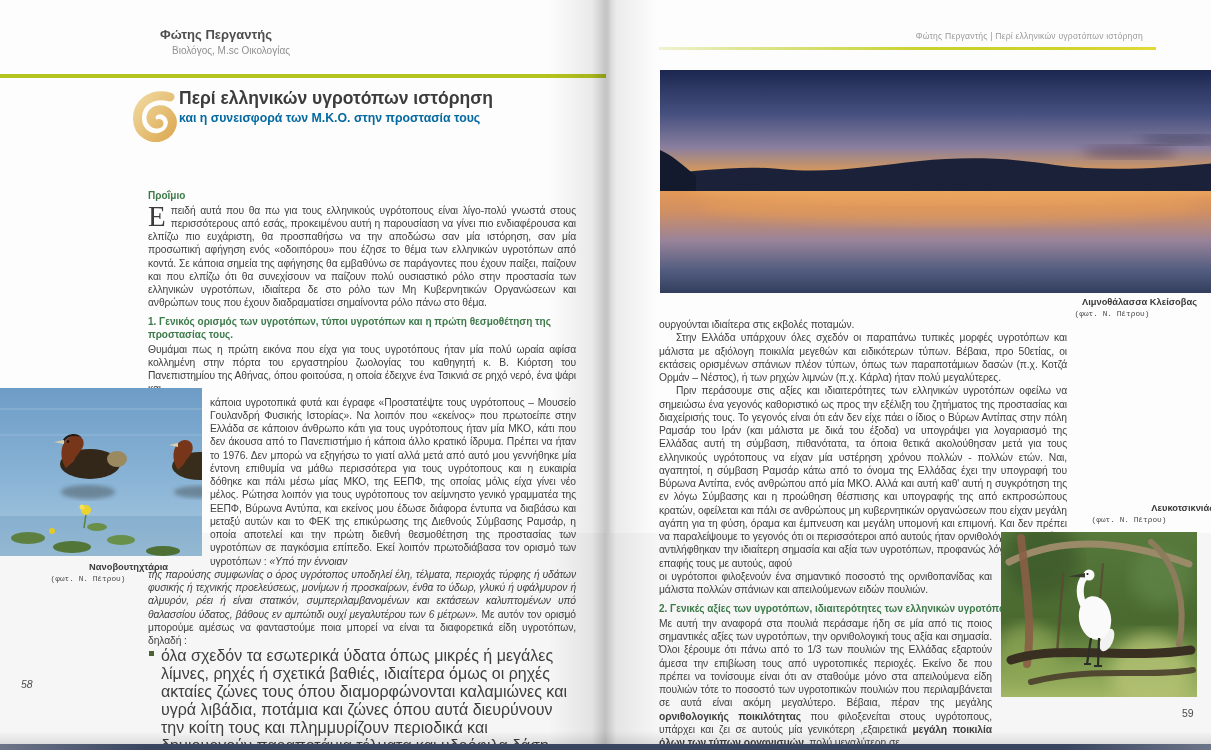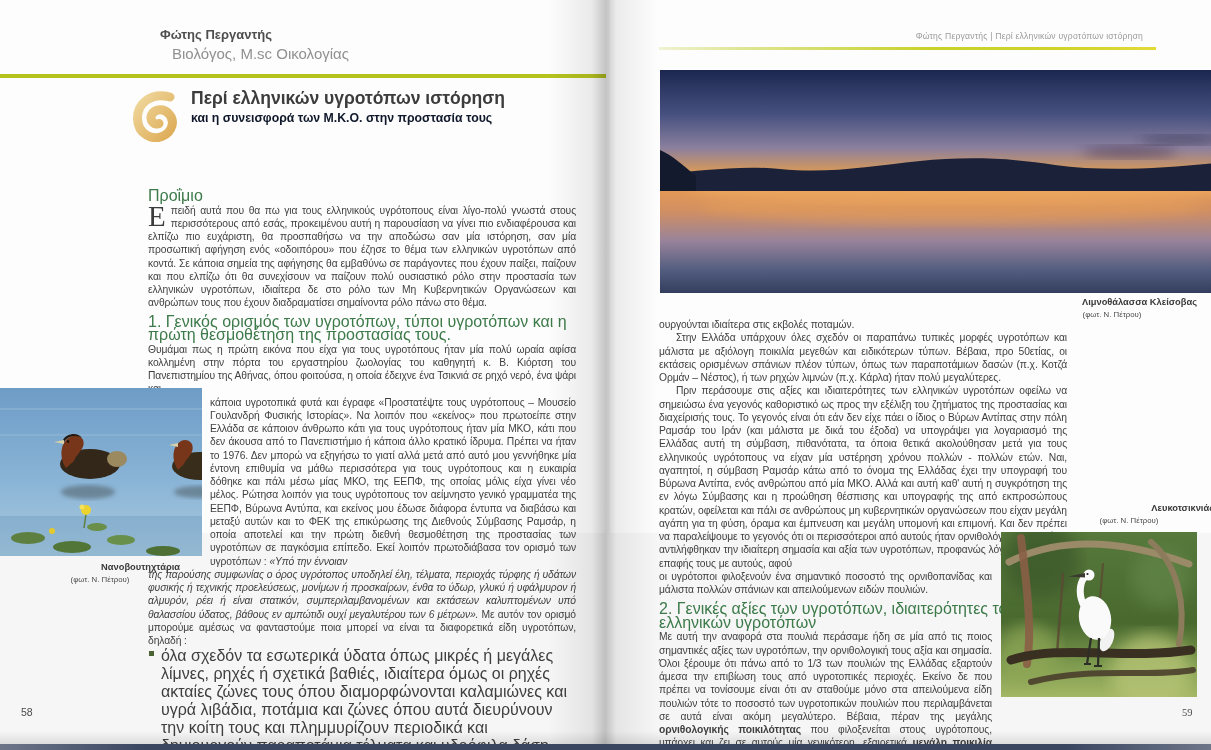--- a/index.html
+++ b/index.html
@@ -5,55 +5,55 @@
   html,body{margin:0;padding:0;background:#ffffff;}
   .spread{position:relative;width:1211px;height:750px;background:#f6f6f6;overflow:hidden;
           font-family:"Liberation Sans",sans-serif;color:#3f3f3f;}
   .page{position:absolute;top:0;height:533px;background:#fdfdfd;}
   .page-left{left:0;width:606px;}
   .page-right{left:610px;width:605px;}
 
   
   .author{position:absolute;left:160px;top:27px;}
   .author-name{font-size:13px;font-weight:bold;color:#4e4e4e;}
-  .author-title{font-size:15px;color:#909090;margin-top:3px;padding-left:12px;}
+  .author-title{font-size:10px;color:#909090;margin-top:3px;padding-left:12px;}
   .rule-left{position:absolute;left:0;top:74px;width:606px;height:4px;background:#b5c31e;}
 
-  .title-block{position:absolute;left:131px;top:88px;display:flex;gap:12px;align-items:flex-start;}
+  .title-block{position:absolute;left:131px;top:88px;display:flex;align-items:flex-start;}
   .spiral{width:48px;height:52px;flex:0 0 auto;margin-top:2px;}
   .title-main{font-size:17.5px;font-weight:bold;color:#3c3c3c;line-height:20px;}
-  .title-sub{font-size:12.3px;font-weight:bold;color:#0f172a;margin-top:3px;}
+  .title-sub{font-size:12.3px;font-weight:bold;color:#0369a1;margin-top:3px;}
 
   
   .col-left{position:absolute;left:148px;top:189px;width:428px;}
   .col-right{position:absolute;left:49px;top:318px;width:408px;}
   .body{font-size:10.3px;line-height:13.25px;text-align:justify;letter-spacing:-0.1px;margin:0;}
   .ind{text-indent:17px;}
   .narrow{margin-left:62px;}
   .nr{margin-right:75px;}
-  .h-green{font-size:16px;font-weight:normal;color:#3c7a49;line-height:13.5px;margin:0 0 1px 0;}
+  .h-green{font-size:10px;font-weight:bold;color:#3c7a49;line-height:13.5px;margin:0 0 1px 0;}
   .s1h{margin-top:5px;}
   .s2h{margin-top:6px;margin-bottom:1px;}
   .dropcap{float:left;font-family:"Liberation Serif",serif;font-size:29px;line-height:23px;
            padding:1px 5px 0 0;color:#3c3c3c;}
   i{}
   .bullets{list-style:none;margin:0;padding:0;}
   .bullets li{position:relative;padding-left:13px;margin:0;}
   .sq{position:absolute;left:1px;top:4px;width:4.5px;height:4.5px;background:#4c6434;}
 
   
   .caption{position:absolute;text-align:center;}
   .cap-name{font-size:9.3px;font-weight:bold;color:#3a3a3a;line-height:11px;text-align:right;}
-  .cap-credit{font-size:7.8px;color:#4a4a4a;margin-top:2px;}
-  .cap-grebe{left:20px;top:562px;width:160px;}
+  .cap-credit{font-size:7.8px;color:#4a4a4a;margin-top:2px;font-family:Liberation Mono, monospace;}
+  .cap-grebe{left:8px;top:562px;width:160px;}
   .cap-sunset{left:417px;top:297px;width:170px;}
   .cap-egret{left:434px;top:503px;width:170px;}
   .pageno{position:absolute;font-size:10.5px;color:#4c4c4c;}
-  .pn-left{left:21px;top:706px;}
-  .pn-right{left:572px;top:707px;font-family:Liberation Serif, serif;}
+  .pn-left{left:21px;top:678px;font-style:italic;}
+  .pn-right{left:572px;top:707px;}
 
   
   .r-header{position:absolute;right:72px;top:31px;font-size:8.6px;color:#9a9a9a;
             letter-spacing:.2px;white-space:nowrap;}
   .rule-right{position:absolute;left:49px;top:47px;width:497px;height:3px;
     background:linear-gradient(90deg,#f0f2d2 0%,#dde590 18%,#c8d229 55%,#cfd32a 80%,#e3da38 100%);}
 
   
   .photo{position:absolute;overflow:hidden;}
   .ph-sunset{left:50px;top:70px;width:555px;height:223px;}

